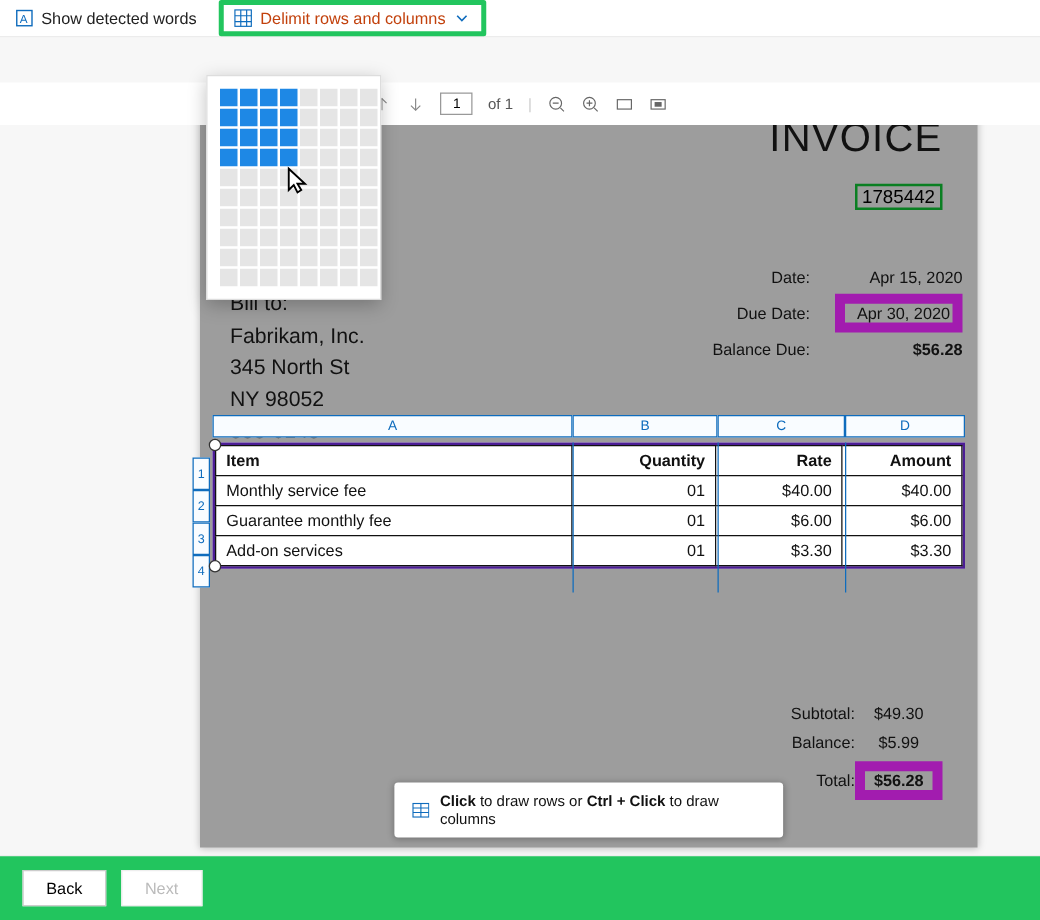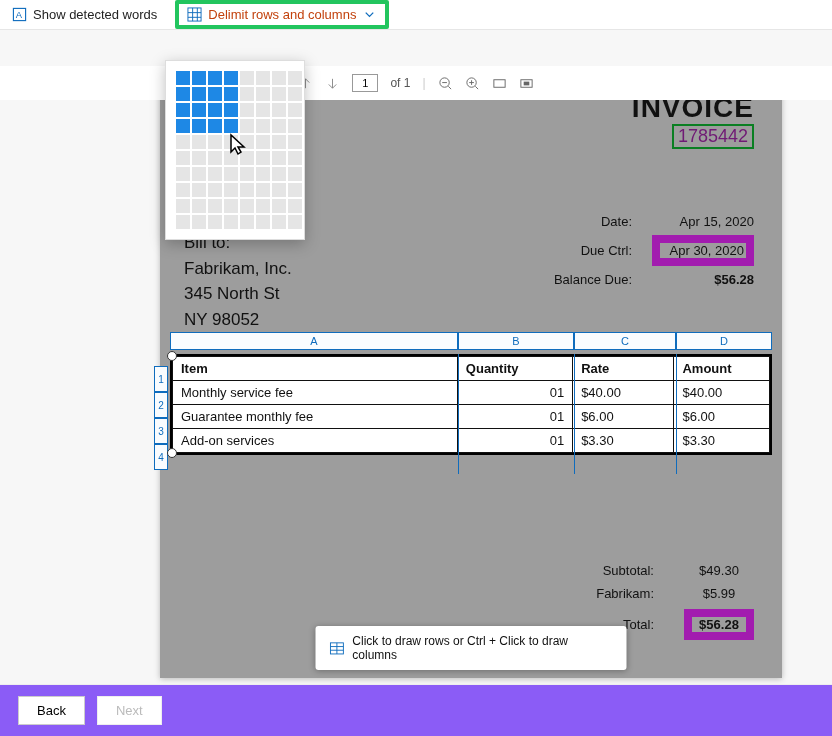--- a/index.html
+++ b/index.html
@@ -6,56 +6,56 @@
 body{background:#fff;width:832px;height:736px;overflow:hidden;position:relative}
 .toolbar{height:30px;display:flex;align-items:center;padding:0 12px;gap:18px;font-size:13px;border-bottom:1px solid #e6e6e6}
 .toolbar-btn{display:flex;align-items:center;gap:6px;cursor:pointer;color:#222}
 .toolbar-btn.blue{color:#c2410c;border:4px solid #22c55e;padding:3px 8px;border-radius:2px}
 .ic{width:15px;height:15px;display:inline-block}
 .viewer-controls{position:absolute;top:36px;left:0;right:0;height:34px;display:flex;align-items:center;justify-content:center;gap:12px;font-size:12px;color:#555;background:#fff;z-index:2}
 .vc-page-in{width:26px;height:18px;border:1px solid #999;text-align:center;font-size:11px}
 .doc-stage{background:#f7f7f7;position:absolute;top:30px;left:0;right:0;bottom:52px;overflow:hidden}
 .doc{position:absolute;top:44px;left:160px;width:622px;height:604px;background:#9d9d9d;color:#111;box-shadow:0 1px 6px rgba(0,0,0,0.25)}
 .inv-head{position:absolute;right:28px;top:18px;text-align:right}
-.inv-title{font-size:28px;font-weight:700;letter-spacing:1px;color:#111}
-.inv-num{display:inline-block;border:2px solid #0a7f22;color:#701a75;padding:0 4px;font-size:18px;margin-top:0}
+.inv-title{font-size:32px;font-weight:400;letter-spacing:1px;color:#111}
+.inv-num{display:inline-block;border:2px solid #0a7f22;color:#000000;padding:0 4px;font-size:15px;margin-top:18px}
 .billto{position:absolute;left:24px;top:156px;font-size:17px;line-height:1.5}
-.dates{position:absolute;right:28px;top:140px;font-size:13px;text-align:right}
+.dates{position:absolute;right:12px;top:140px;font-size:13px;text-align:right}
 .dates div{margin-bottom:6px}
 .dlbl{display:inline-block;width:110px;text-align:right;margin-right:20px;color:#111}
 .dval{display:inline-block;width:102px;text-align:right}
 .grn{border:8px solid #a21caf;padding:0 2px}
 .cols-hdr{position:absolute;top:258px;left:10px;display:flex}
 .col-lbl{border:1px solid #0f6cbd;background:#f9fcff;height:18px;font-size:11px;color:#0f6cbd;display:flex;align-items:center;justify-content:center}
 .row-lbls{position:absolute;top:292px}
 .row-lbl{width:14px;height:26px;border:1px solid #0f6cbd;background:#f9fcff;font-size:10px;color:#0f6cbd;display:flex;align-items:center;justify-content:center;margin-bottom:0}
-.table-box{position:absolute;top:280px;left:10px;width:602px;border:2px solid #000000;background:#fff}
+.table-box{position:absolute;top:280px;left:10px;width:602px;border:2px solid #4c1d95;background:#fff}
 .table-box::before,.table-box::after{content:"";position:absolute;width:8px;height:8px;border:1px solid #333;background:#fff;border-radius:50%}
 .table-box::before{top:-5px;left:-5px}
 .table-box::after{bottom:-5px;left:-5px}
 .tb-c2::before,.tb-c2::after{content:"";position:absolute;width:8px;height:8px;border:1px solid #333;background:#fff;border-radius:50%}
 .tb-c2::before{top:-5px;right:-5px}
 .tb-c2::after{bottom:-5px;right:-5px}
 table{width:100%;border-collapse:collapse;font-size:13px}
 th,td{border:1px solid #111;padding:3px 8px;text-align:left;height:24px}
 th{font-weight:700}
-td.num,th.num{}
+td.num,th.num{text-align:right}
 td.cnum{text-align:right}
 .totals{position:absolute;bottom:30px;right:28px;font-size:13px;text-align:right}
 .totals div{margin-bottom:8px}
-.tlbl{display:inline-block;width:90px;margin-right:30px}
+.tlbl{display:inline-block;width:90px;}
 .tval{display:inline-block;width:70px;text-align:center}
 .hint{position:absolute;bottom:8px;left:50%;transform:translateX(-50%);background:#fff;border-radius:3px;box-shadow:0 1px 6px rgba(0,0,0,0.3);font-size:12px;padding:8px 14px;display:flex;align-items:center;gap:8px}
-.hint b{font-weight:400}
+.hint b{font-weight:700}
 .grid-popup{position:absolute;top:30px;left:165px;width:140px;background:#fff;border:1px solid #ddd;box-shadow:0 4px 14px rgba(0,0,0,0.25);padding:10px;z-index:10}
 .gp-grid{display:grid;grid-template-columns:repeat(8,14px);grid-auto-rows:14px;gap:2px}
 .gp-cell{background:#e5e5e5}
 .gp-cell.on{background:#1e88e5}
 .cursor{position:absolute;top:102px;left:225px;z-index:11;font-size:22px}
-.footer{position:absolute;bottom:0;left:0;right:0;height:52px;display:flex;align-items:center;padding:0 18px;gap:12px;background:#8b5cf6;border-top:1px solid #eee}
+.footer{position:absolute;bottom:0;left:0;right:0;height:52px;display:flex;align-items:center;padding:0 18px;gap:12px;background:#22c55e;border-top:1px solid #eee}
 .btn{font-size:13px;padding:6px 18px;border:1px solid #ccc;background:#fff;cursor:pointer}
 .btn.disabled{color:#bbb;border-color:#eee;cursor:default}
 
 .cw-a{width:288px}.cw-b{width:116px}.cw-c{width:102px}.cw-d{width:96px}
 
 .row-lbls{left:-6px}
 
 .col-div{position:absolute;top:280px;width:1px;height:120px;background:#0f6cbd}
 </style>
 </head>
@@ -133,21 +133,21 @@
     <div class="billto">
       <div>Bill to:</div>
       <div>Fabrikam, Inc.</div>
       <div>345 North St</div>
       <div>NY 98052</div>
       <div>555-0145</div>
     </div>
 
     <div class="dates">
       <div><span class="dlbl">Date:</span><span class="dval">Apr 15, 2020</span></div>
-      <div><span class="dlbl">Due Ctrl:</span><span class="dval grn">Apr 30, 2020</span></div>
+      <div><span class="dlbl">Due Date:</span><span class="dval grn">Apr 30, 2020</span></div>
       <div><span class="dlbl" style="font-weight:400">Balance Due:</span><span class="dval" style="font-weight:700">$56.28</span></div>
     </div>
 
     <div class="cols-hdr">
       <div class="col-lbl cw-a">A</div>
       <div class="col-lbl cw-b">B</div>
       <div class="col-lbl cw-c">C</div>
       <div class="col-lbl cw-d">D</div>
     </div>
 
@@ -188,21 +188,21 @@
       </tbody>
         </table>
     </div>
 
     <div class="col-div" style="left:298px"></div>
     <div class="col-div" style="left:414px"></div>
     <div class="col-div" style="left:516px"></div>
 
     <div class="totals">
       <div><span class="tlbl">Subtotal:</span><span class="tval">$49.30</span></div>
-      <div><span class="tlbl">Fabrikam:</span><span class="tval">$5.99</span></div>
+      <div><span class="tlbl">Balance:</span><span class="tval">$5.99</span></div>
       <div><span class="tlbl">Total:</span><span class="tval grn" style="font-weight:700">$56.28</span></div>
     </div>
 
     <div class="hint">
       <span class="ic">
         <svg viewBox="0 0 16 16">
             <rect x="1" y="2" width="14" height="12" fill="none" stroke="#0f6cbd"></rect>
             <line x1="1" y1="6" x2="15" y2="6" stroke="#0f6cbd"></line>
             <line x1="1" y1="10" x2="15" y2="10" stroke="#0f6cbd"></line>
             <line x1="8" y1="2" x2="8" y2="14" stroke="#0f6cbd"></line>

